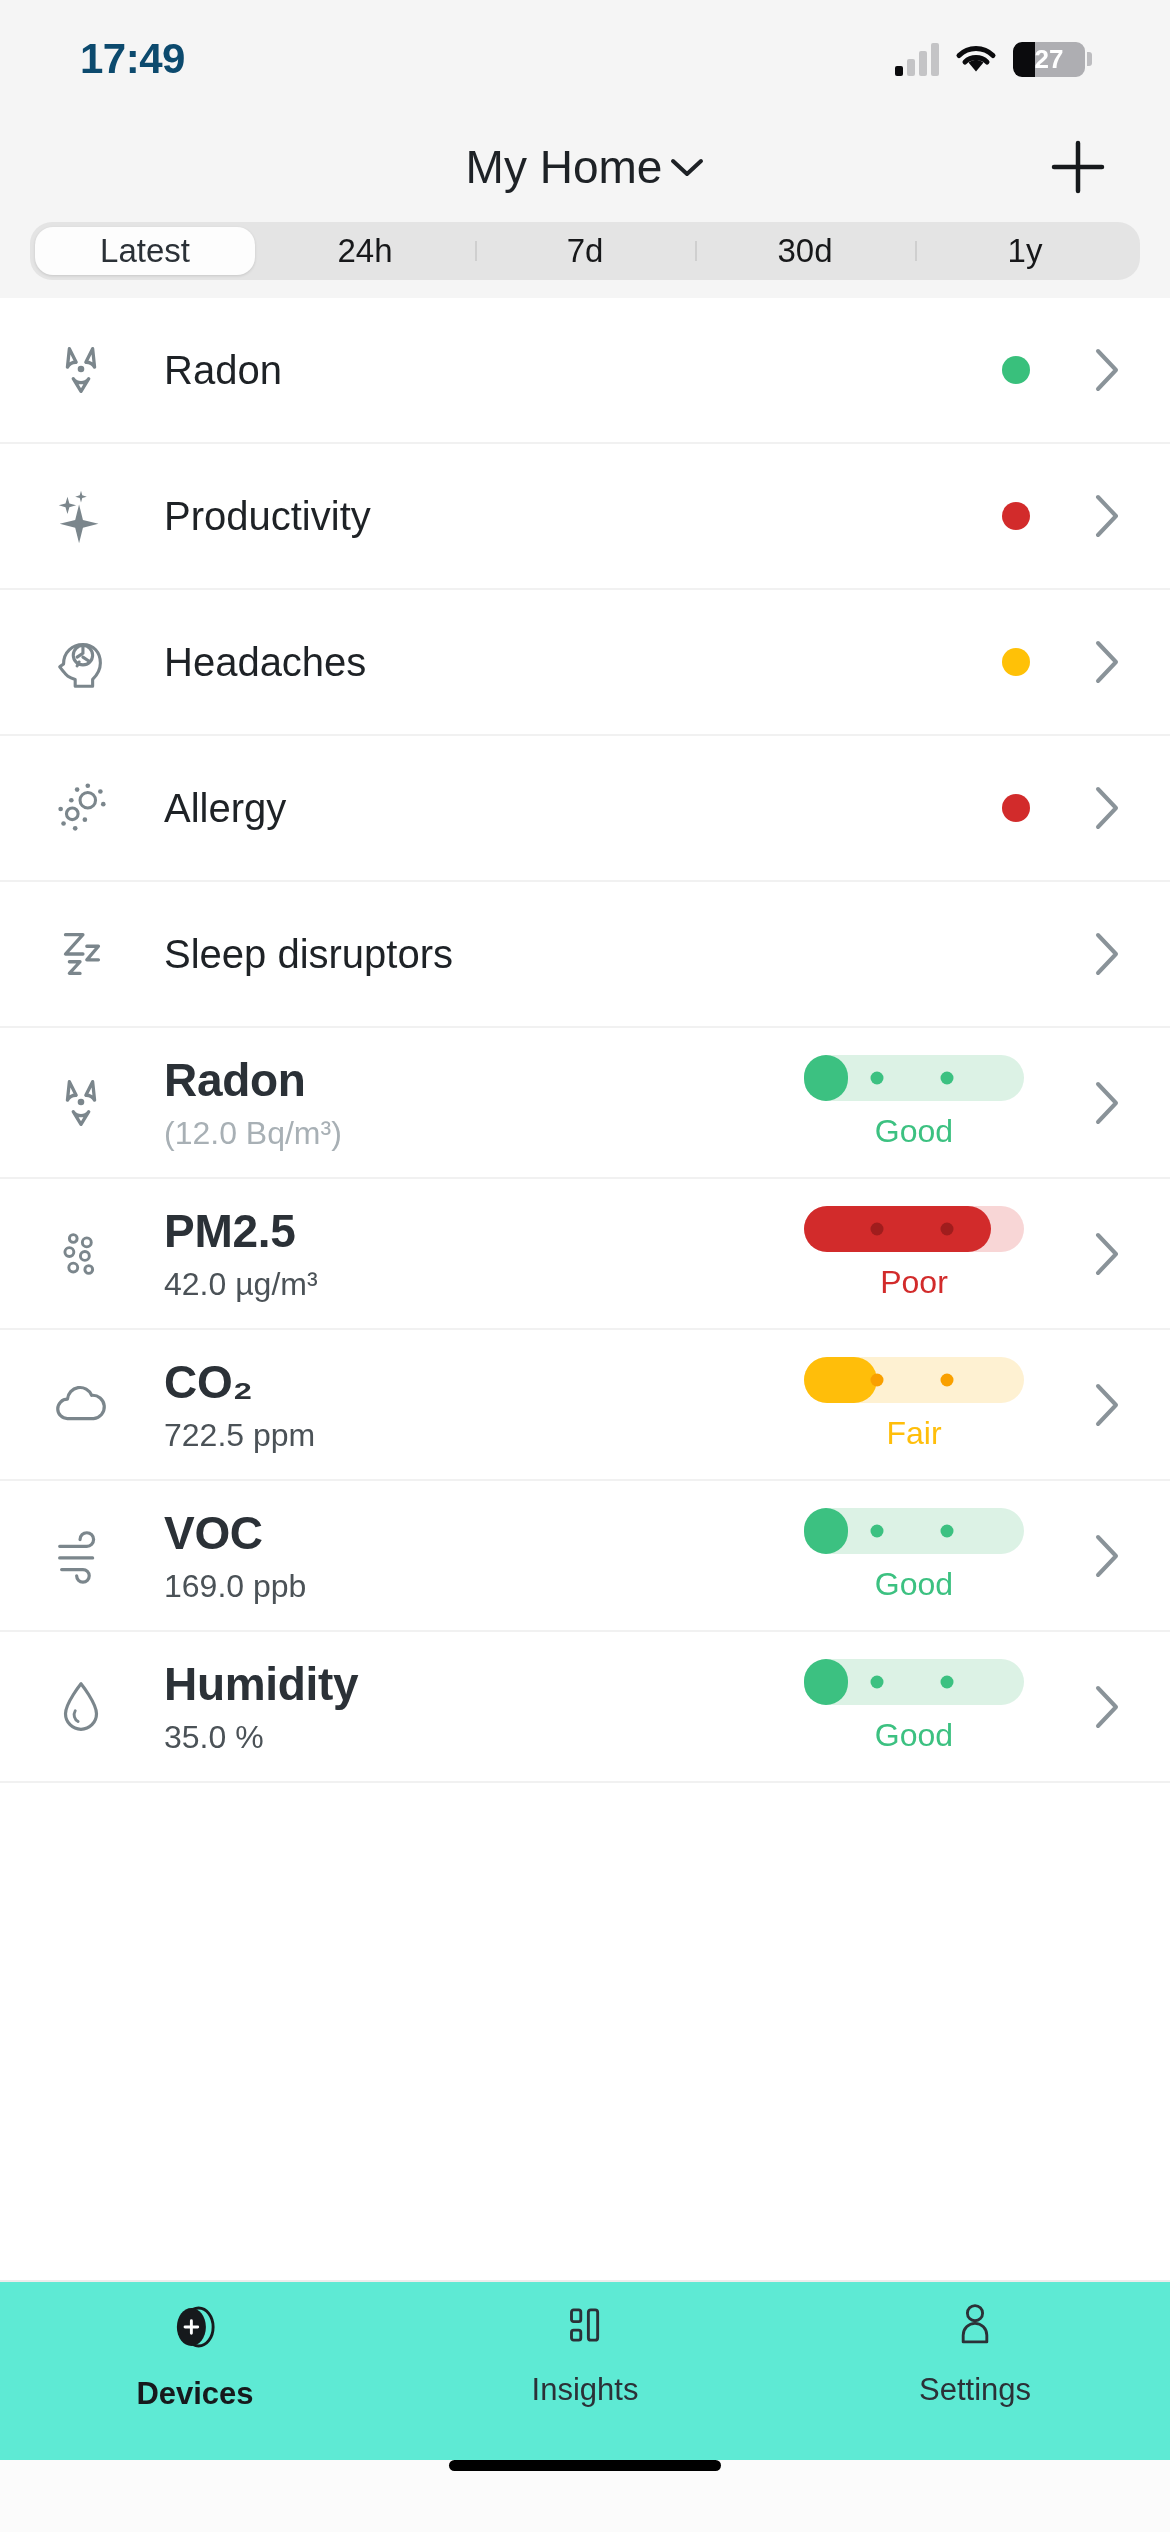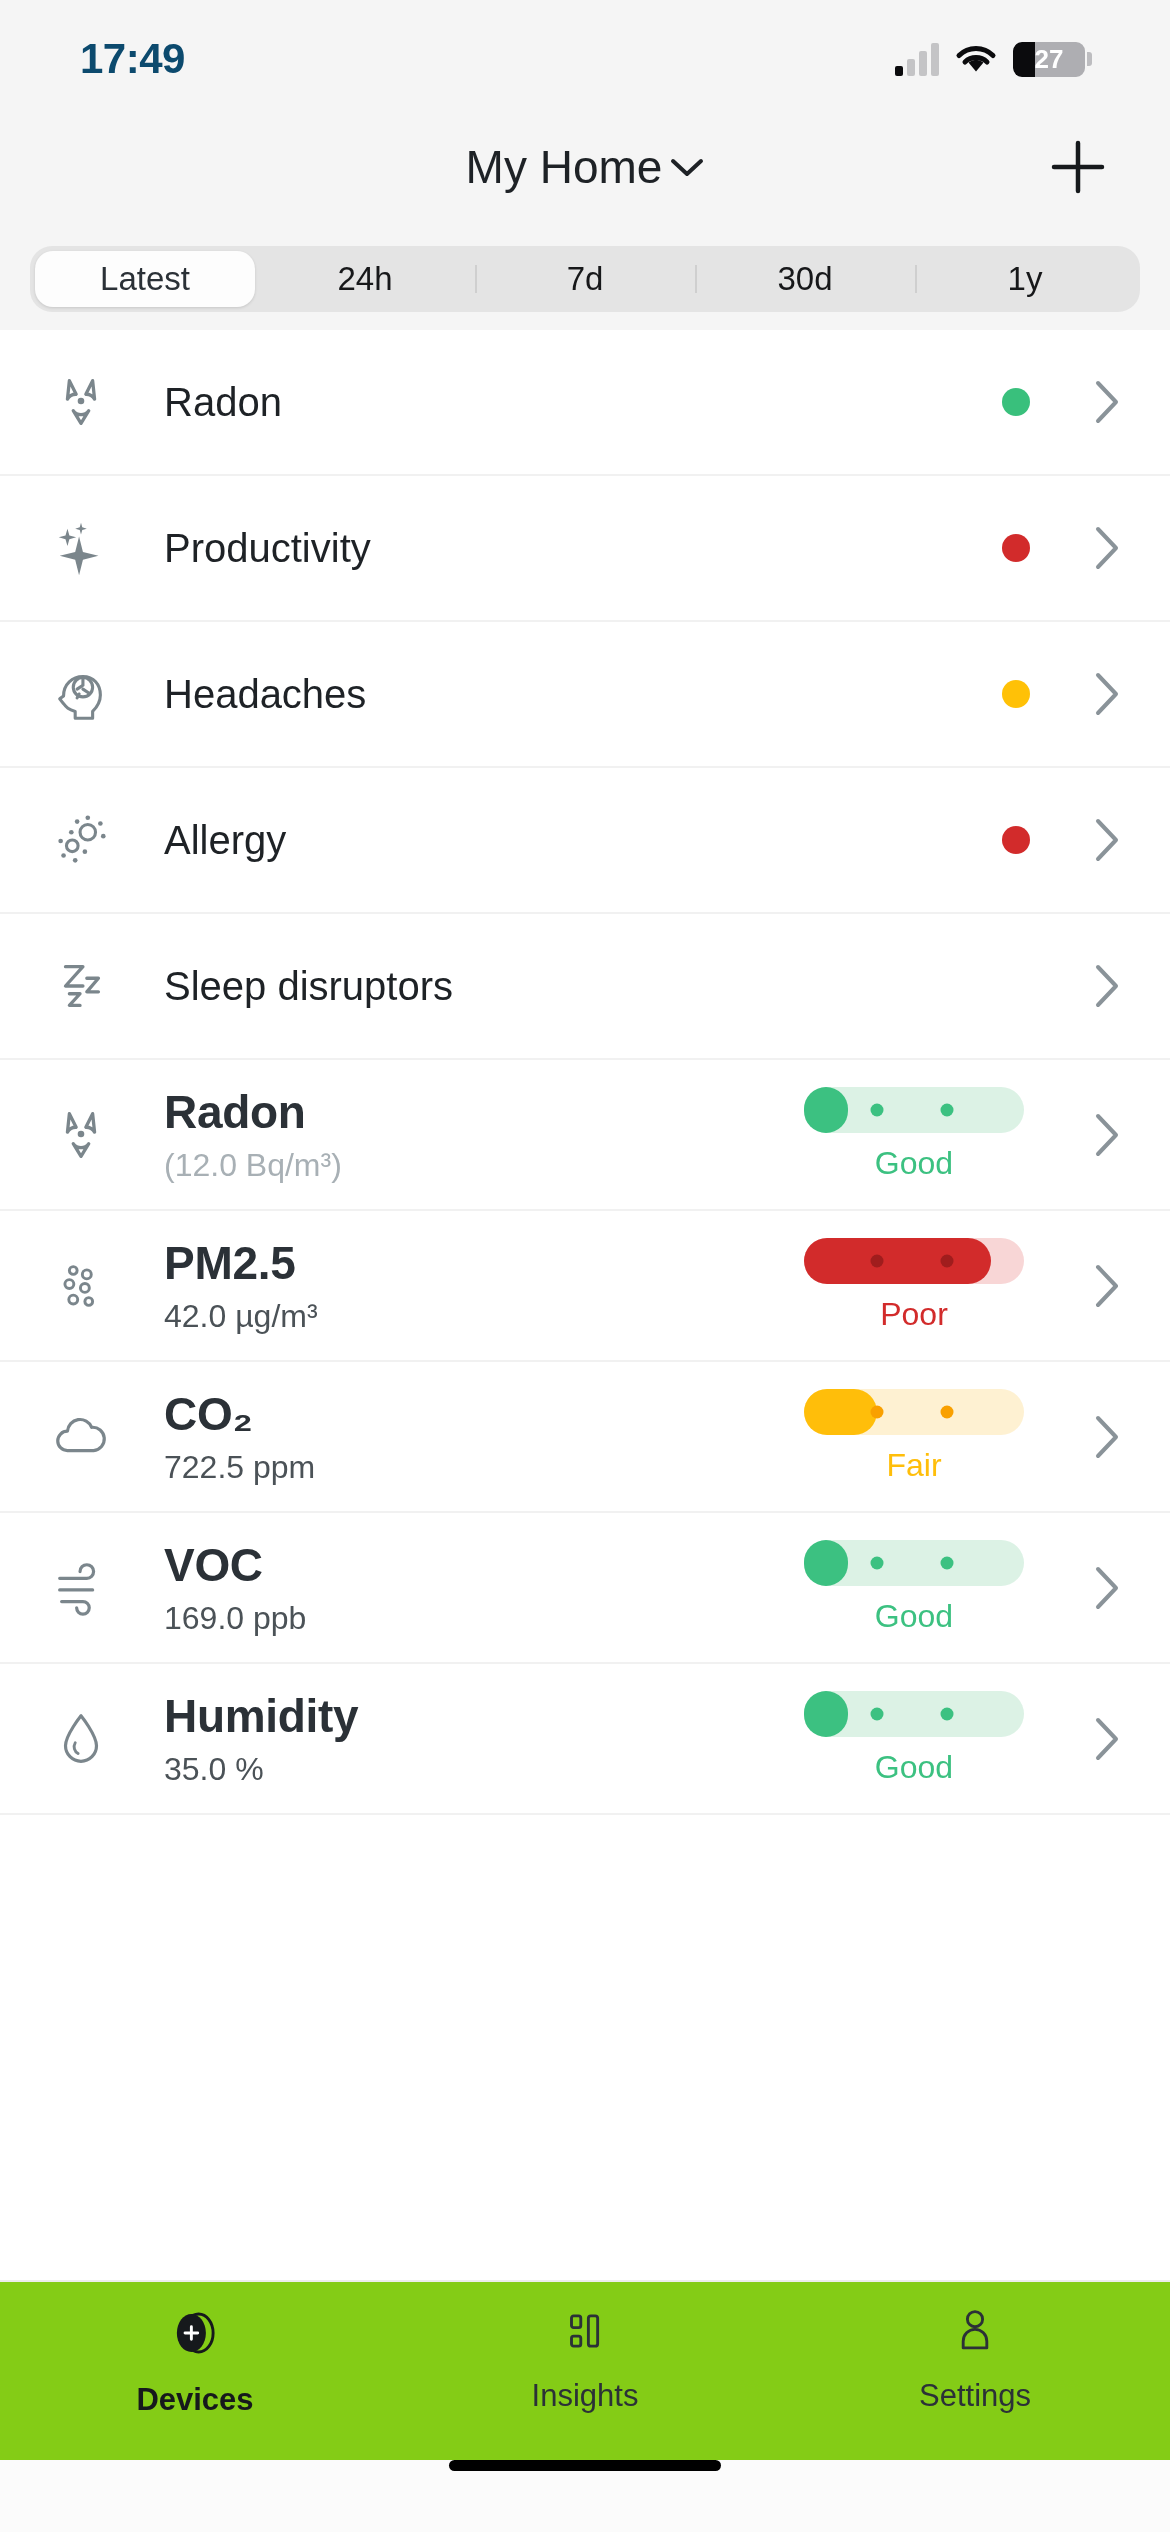--- a/index.html
+++ b/index.html
@@ -30,21 +30,21 @@
   
   .navbar { height:98px; flex:0 0 98px; display:flex; align-items:center; justify-content:center; position:relative; }
   .home-sel { display:flex; align-items:center; gap:8px; cursor:pointer; }
   .home-sel .title { font-size:46px; color:#1e2226; font-weight:400; }
   .chev-dn { width:34px; height:20px; }
   .plus-btn { position:absolute; right:60px; top:50%; transform:translateY(-50%);
               width:64px; height:64px; display:flex; align-items:center; justify-content:center; cursor:pointer; }
 
   
   .seg-wrap { padding:6px 30px 18px 30px; flex:0 0 auto; }
-  .seg { display:flex; background:#e4e4e4; border-radius:22px; height:66px; padding:5px; position:relative;margin-top:24px; }
+  .seg { display:flex; background:#e4e4e4; border-radius:22px; height:58px; padding:5px; position:relative; }
   .seg-item { flex:1; display:flex; align-items:center; justify-content:center; position:relative;
               font-size:33px; color:#17181a; cursor:pointer; }
   .seg-item.active { background:#fdfdfd; border-radius:18px; color:#2b3137;
                      box-shadow:0 1px 3px rgba(0,0,0,.13); }
   .seg-item + .seg-item::before { content:""; position:absolute; left:0; top:14px; bottom:14px;
                                   width:2px; background:#cfcfcf; }
   .seg-item.active + .seg-item::before, .seg-item.active::before { background:transparent; }
 
   
   .content { flex:1 1 auto; background:#ffffff; overflow:hidden; }
@@ -68,22 +68,22 @@
   .card .val.muted { color:#a8b0b5; }
   .gauge-block { width:260px; flex:0 0 260px; display:flex; flex-direction:column;
                  align-items:center; gap:12px; margin-right:48px; }
   .gauge { position:relative; width:220px; height:46px; border-radius:23px; }
   .gauge .gfill { position:absolute; left:0; top:0; bottom:0; border-radius:23px; }
   .gauge .gdot { position:absolute; top:50%; transform:translate(-50%,-50%);
                  width:13px; height:13px; border-radius:50%; }
   .glabel { font-size:32px; }
 
   
-  .tabbar { flex:0 0 180px; height:180px; background:#84cc16; border-top:2px solid #ececec;
-            display:flex; align-items:flex-start; padding-top:22px; }
+  .tabbar { flex:0 0 180px; height:180px; background:#5eead4; border-top:2px solid #ececec;
+            display:flex; align-items:flex-start; padding-top:16px; }
   .tab { flex:1; display:flex; flex-direction:column; align-items:center; gap:16px; cursor:pointer; }
   .tab .tlabel { font-size:31px; color:#2b3137; }
   .tab.active .tlabel { font-weight:700; color:#16191c; }
   .homebar-wrap { flex:0 0 72px; height:72px; background:#fbfbfb; display:flex;
                   align-items:flex-start; justify-content:center; }
   .homebar { width:272px; height:11px; border-radius:6px; background:#000; }
 </style>
 </head>
 <body>
 

